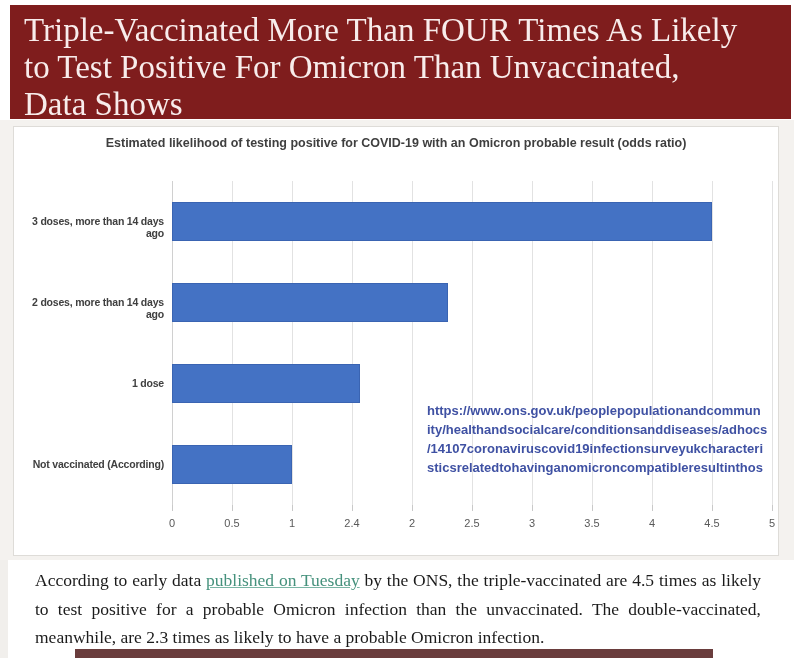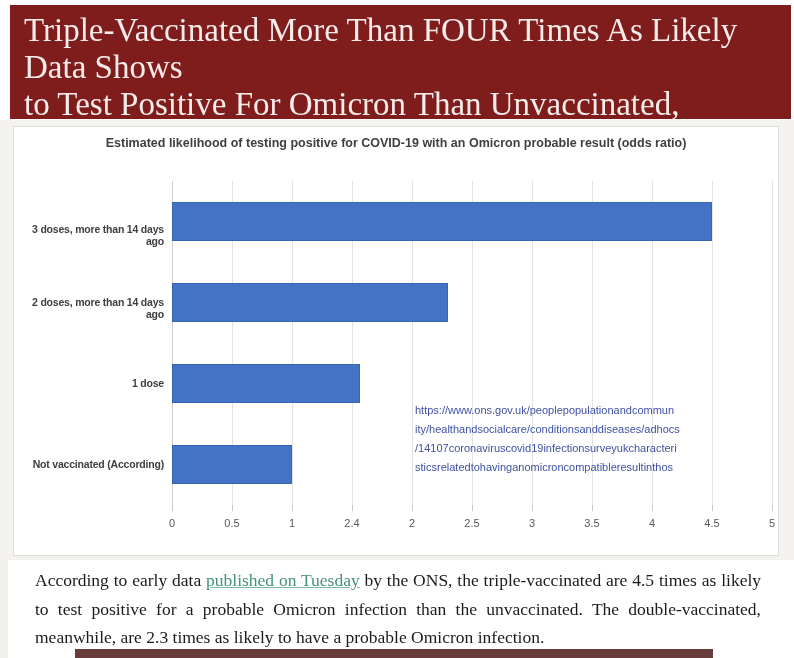--- a/index.html
+++ b/index.html
@@ -28,22 +28,22 @@
   .xlabel { position:absolute; top:336px; width:40px; margin-left:-20px; text-align:center;
             font-size:11px; color:#595959; }
 
   .chart-row { position:absolute; left:0; width:600px; height:81px; }
   .bar { position:absolute; left:0; top:21px; height:39px; background:#4472c4;
          border:1px solid #3a64b2; z-index:2; }
   .cat-label { position:absolute; width:150px; text-align:right;
                font-size:10.5px; font-weight:bold; color:#404040; letter-spacing:-0.2px;
                line-height:12px; }
 
-  .source-link { position:absolute; left:401px; top:274px; width:358px; z-index:3;
-                 font-size:11px; font-weight:normal; line-height:19px; color:#3f51a3;
+  .source-link { position:absolute; left:413px; top:274px; width:358px; z-index:3;
+                 font-size:13px; font-weight:bold; line-height:19px; color:#3f51a3;
                  cursor:pointer; }
   .source-line { white-space:nowrap; }
 
   
   .article-strip { position:absolute; left:0; top:560px; width:8px; height:98px;
                    background:#f1efec; }
   .article { position:absolute; left:35px; top:566px; width:726px;
              font-family:"Liberation Serif", serif; font-size:17.5px; line-height:28.5px;
              color:#1b1b1b; text-align:justify; }
   .article a.green-link { color:#45917c; text-decoration:underline;
@@ -53,22 +53,22 @@
   .footer-bar { position:absolute; left:75px; top:649px; width:638px; height:9px;
                 background:#6a3d3d; }
 </style>
 </head>
 <body>
 
 <div id="canvas">
 
   <div class="banner" style="background: #7f1d1d;">
     <div class="banner-line" style="color: rgb(248, 236, 235);">Triple-Vaccinated More Than FOUR Times As Likely</div>
+    <div class="banner-line" style="color: rgb(248, 236, 235);">to Test Positive For Omicron Than Unvaccinated,</div>
     <div class="banner-line" style="color: rgb(248, 236, 235);">Data Shows</div>
-    <div class="banner-line" style="color: rgb(248, 236, 235);">to Test Positive For Omicron Than Unvaccinated,</div>
   </div>
 
   <div class="chart-band"></div>
 
   <div class="chart-card">
     <div class="chart-title">Estimated likelihood of testing positive for COVID-19 with an Omicron probable result (odds ratio)</div>
     <div class="plot" id="plot">
         <div class="gridline zero" style="left: 0px;"></div>
         <div class="tick" style="left: 0px;"></div>
         <div class="xlabel" style="left: 0px;">0</div>
@@ -109,21 +109,21 @@
           <div class="bar" style="width: 276px; background: rgb(68, 114, 196);"></div>
         </div>
         <div class="chart-row" style="top: 162px;">
           <div class="bar" style="width: 188px; background: rgb(68, 114, 196);"></div>
         </div>
         <div class="chart-row" style="top: 243px;">
           <div class="bar" style="width: 120px; background: rgb(68, 114, 196);"></div>
         </div>
       </div>
     <div id="cat-labels">
-        <div class="cat-label" style="left: 0px; top: 96px; width: 150px;">3 doses, more than 14 days ago</div>
+        <div class="cat-label" style="left: 0px; top: 88px; width: 150px;">3 doses, more than 14 days ago</div>
         <div class="cat-label" style="left: 0px; top: 169px; width: 150px;">2 doses, more than 14 days ago</div>
         <div class="cat-label" style="left: 0px; top: 250px; width: 150px;">1 dose</div>
         <div class="cat-label" style="left: 0px; top: 331px; width: 150px;">Not vaccinated (According)</div>
       </div>
     <div class="source-link" id="source-link" style="color: rgb(63, 81, 163);">
         <div class="source-line">https://www.ons.gov.uk/peoplepopulationandcommun</div>
         <div class="source-line">ity/healthandsocialcare/conditionsanddiseases/adhocs</div>
         <div class="source-line">/14107coronaviruscovid19infectionsurveyukcharacteri</div>
         <div class="source-line">sticsrelatedtohavinganomicroncompatibleresultinthos</div>
       </div>

